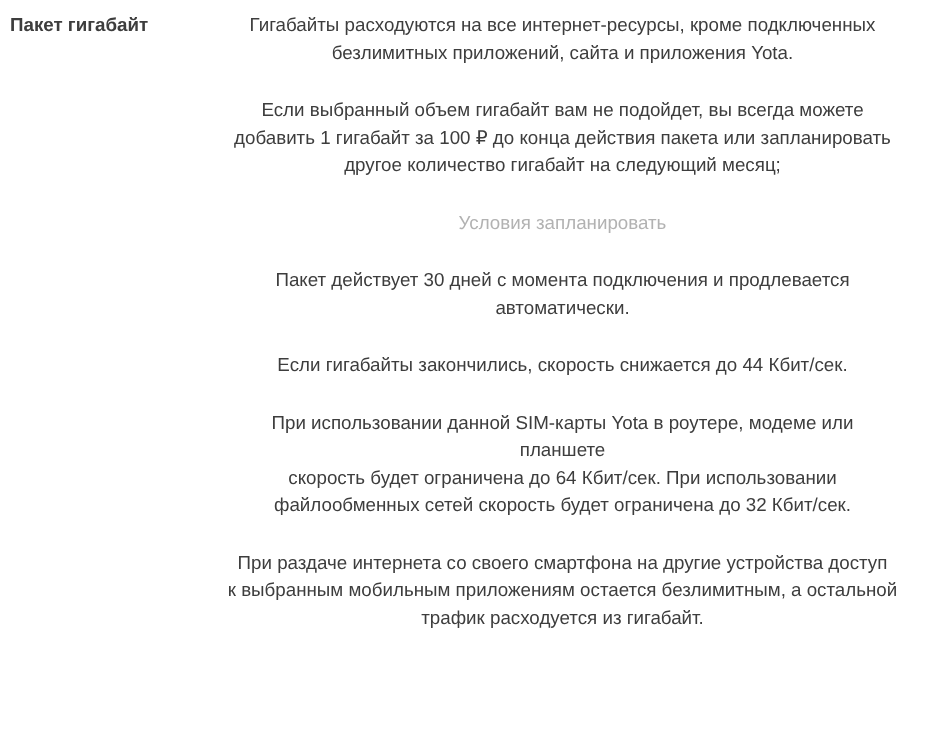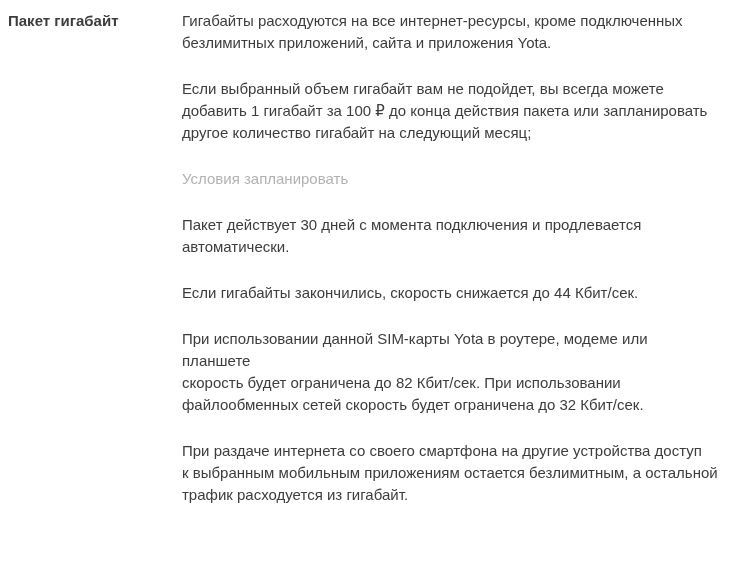--- a/index.html
+++ b/index.html
@@ -29,20 +29,21 @@
   }
   .section-content {
     max-width: 536px;
   }
   .section-content p {
     margin: 0 0 24px 0;
     font-size: 15px;
     line-height: 22px;
     color: #3d3d3d;
     white-space: pre-line;
+    text-align: center;
   }
   .section-content p.muted {
     color: #b2b2b2;
   }
 </style>
 </head>
 <body>
 
 <div class="page">
   <div class="section">
@@ -51,20 +52,20 @@
         <p>Гигабайты расходуются на все интернет-ресурсы, кроме подключенных
 безлимитных приложений, сайта и приложения Yota.</p>
         <p>Если выбранный объем гигабайт вам не подойдет, вы всегда можете
 добавить 1 гигабайт за 100 ₽ до конца действия пакета или запланировать
 другое количество гигабайт на следующий месяц;</p>
         <p class="muted">Условия запланировать</p>
         <p>Пакет действует 30 дней с момента подключения и продлевается
 автоматически.</p>
         <p>Если гигабайты закончились, скорость снижается до 44 Кбит/сек.</p>
         <p>При использовании данной SIM-карты Yota в роутере, модеме или планшете
-скорость будет ограничена до 82 Кбит/сек. При использовании
+скорость будет ограничена до 64 Кбит/сек. При использовании
 файлообменных сетей скорость будет ограничена до 32 Кбит/сек.</p>
         <p>При раздаче интернета со своего смартфона на другие устройства доступ
 к выбранным мобильным приложениям остается безлимитным, а остальной
 трафик расходуется из гигабайт.</p>
       </div>
   </div>
 </div>
 
 </body></html>

